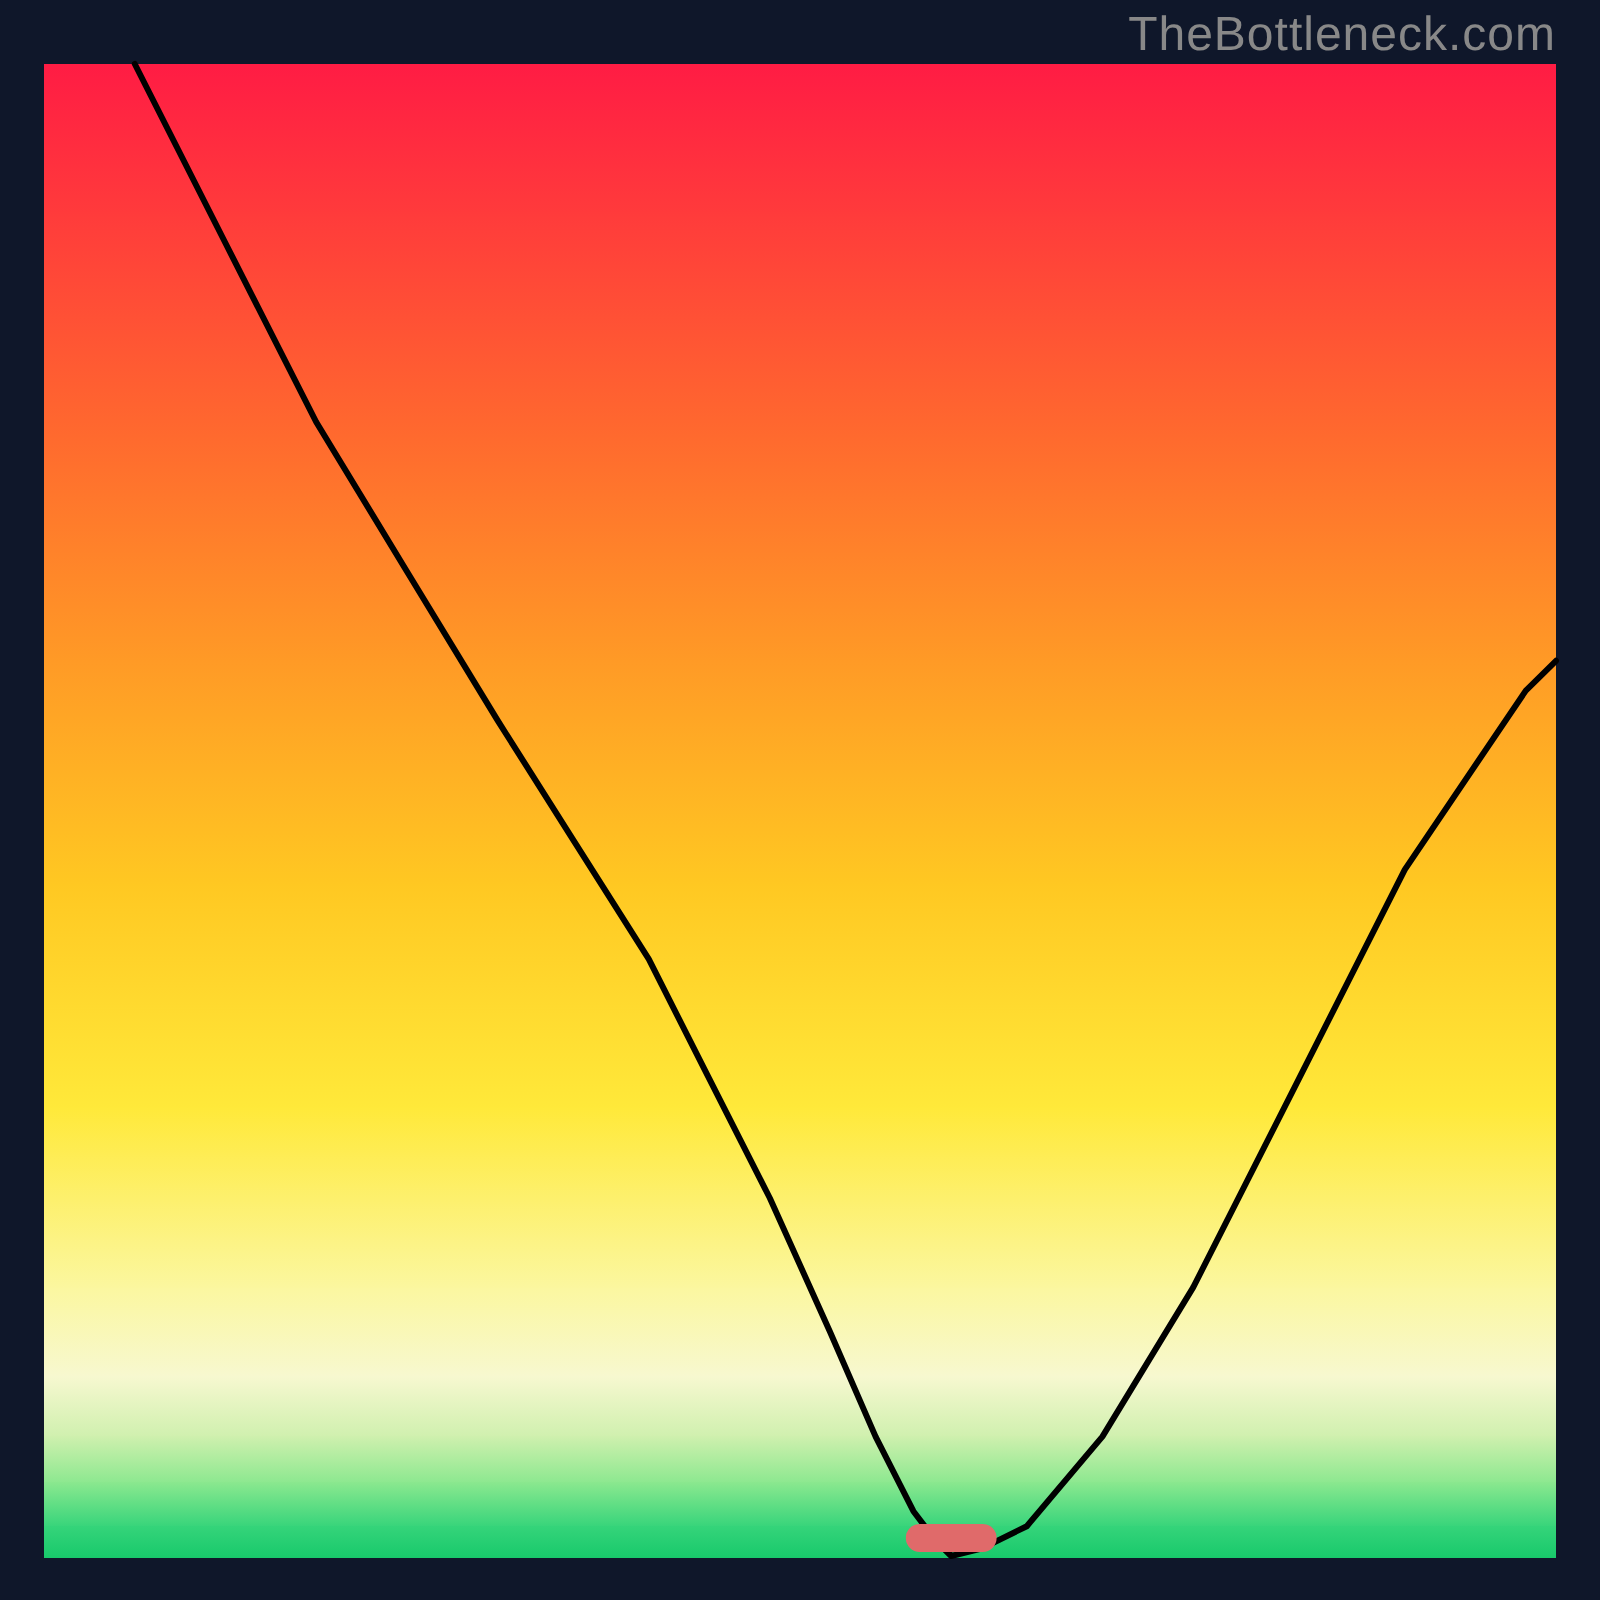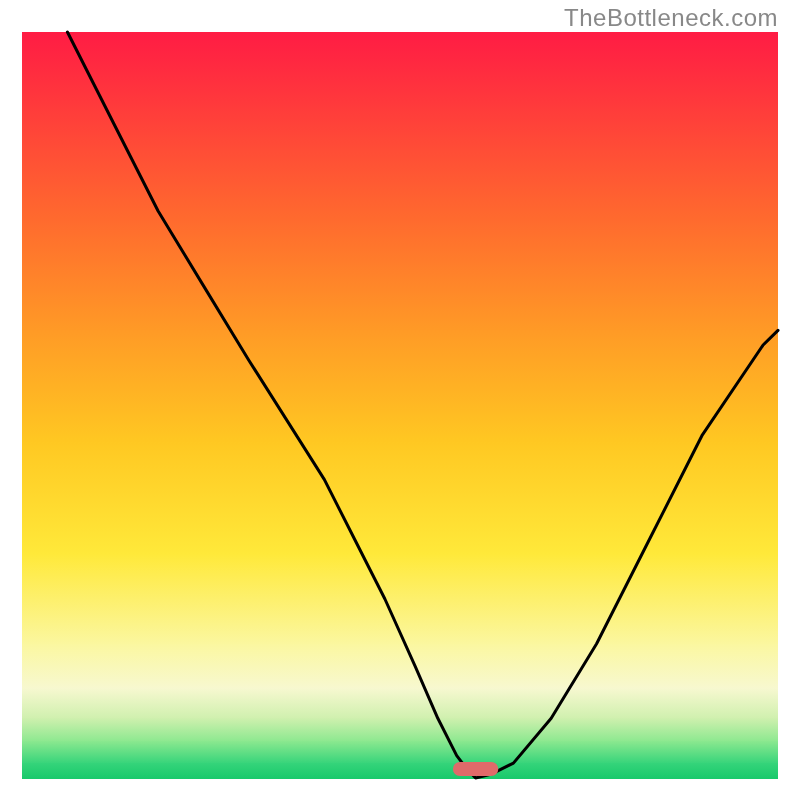--- a/index.html
+++ b/index.html
@@ -8,21 +8,21 @@
     width: 800px;
     height: 800px;
     background: #000;
     overflow: hidden;
     font-family: Arial, Helvetica, sans-serif;
   }
   .frame {
     position: relative;
     width: 800px;
     height: 800px;
-    background: #ffffff;
+    background: #0f172a;
   }
   .watermark {
     position: absolute;
     top: 4px;
     right: 22px;
     color: #888;
     font-size: 24px;
     font-weight: 500;
     letter-spacing: 0.5px;
     z-index: 10;

